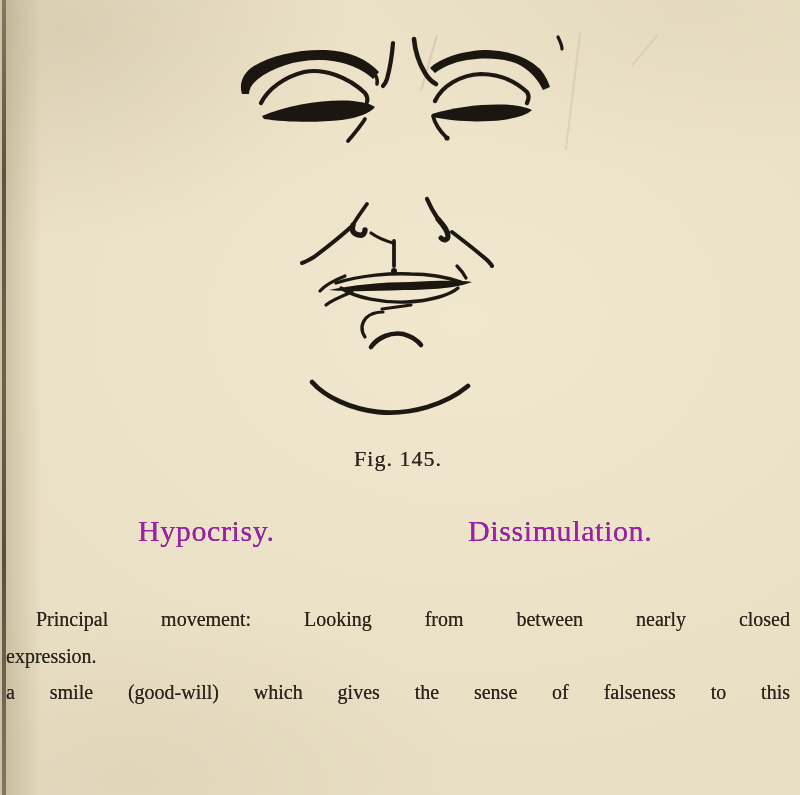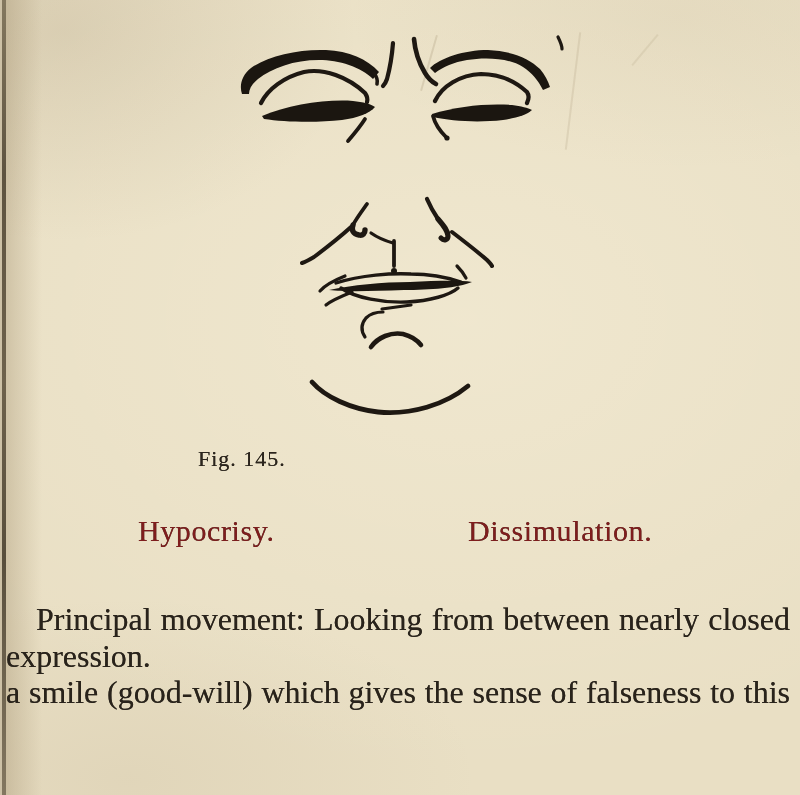--- a/index.html
+++ b/index.html
@@ -21,34 +21,34 @@
   .crease{position:absolute;background:rgba(140,120,88,0.15);}
   .crease-a{left:572px;top:32px;width:2px;height:118px;transform:rotate(7deg);}
   .crease-b{left:428px;top:34px;width:2px;height:58px;transform:rotate(16deg);border-radius:2px;background:rgba(150,132,98,0.22);}
   .crease-c{left:644px;top:30px;width:2px;height:40px;transform:rotate(40deg);background:rgba(150,132,98,0.14);}
 
   .figure-svg{position:absolute;left:224px;top:30px;width:356px;height:396px;}
   .ink-stroke{fill:none;stroke:#1e1812;stroke-linecap:round;stroke-linejoin:round;}
   .ink-fill{fill:#1b1610;stroke:none;}
 
   .caption{
-    position:absolute;left:198px;top:446px;width:400px;
+    position:absolute;left:198px;top:446px;width:400px;text-align:center;
     font-size:22px;letter-spacing:1px;color:#2b251d;
     text-shadow:0 0 0.4px rgba(38,32,24,0.85);
   }
   .label{
-    position:absolute;top:514px;font-size:30px;color:#7f1d1d;letter-spacing:0.6px;
+    position:absolute;top:514px;font-size:30px;color:#a21caf;letter-spacing:0.6px;
     text-shadow:0 0 0.5px rgba(38,32,24,0.85);
   }
   .label-left{left:138px;}
   .label-right{left:468px;}
 
   .paragraph{
     position:absolute;left:6px;top:601px;width:784px;
-    font-size:32px;line-height:36.5px;color:#29231b;
+    font-size:20px;line-height:36.5px;color:#29231b;
     text-shadow:0 0 0.5px rgba(38,32,24,0.8);
   }
   .pline{text-align:justify;text-align-last:justify;white-space:normal;}
   .pline.first{text-indent:30px;}
   .pline.last{text-align:left;text-align-last:left;}
 </style>
 </head>
 <body>
 
 <div class="edge-light"></div>

